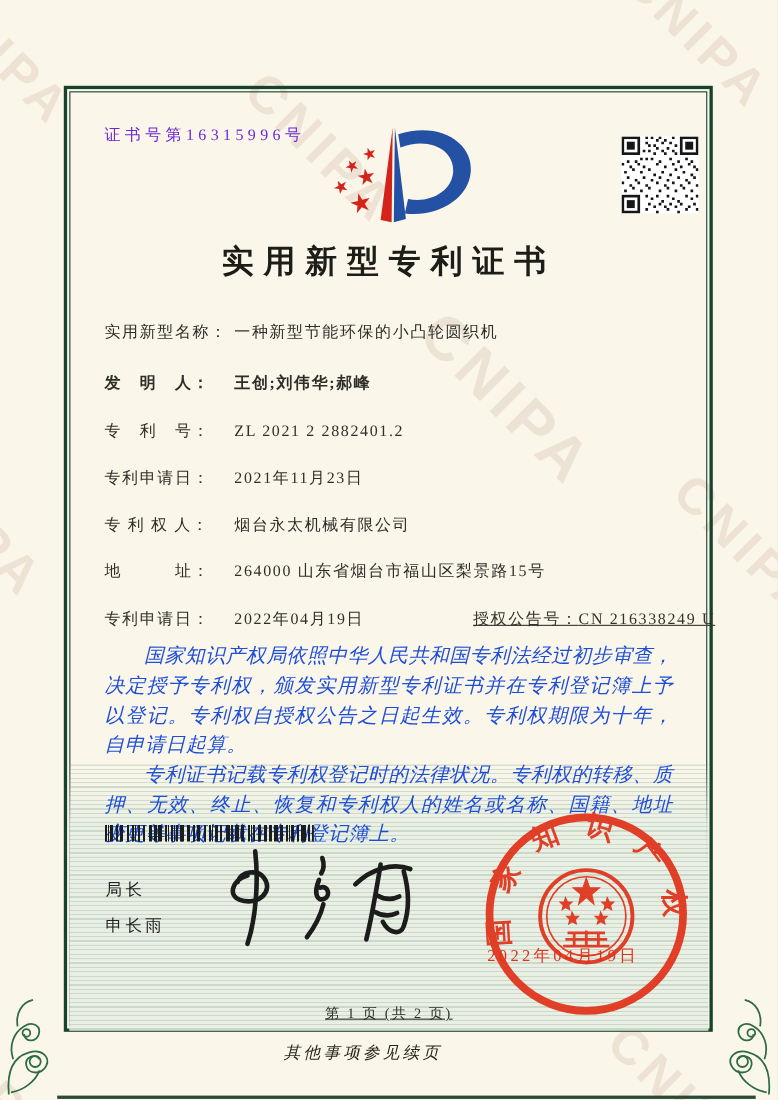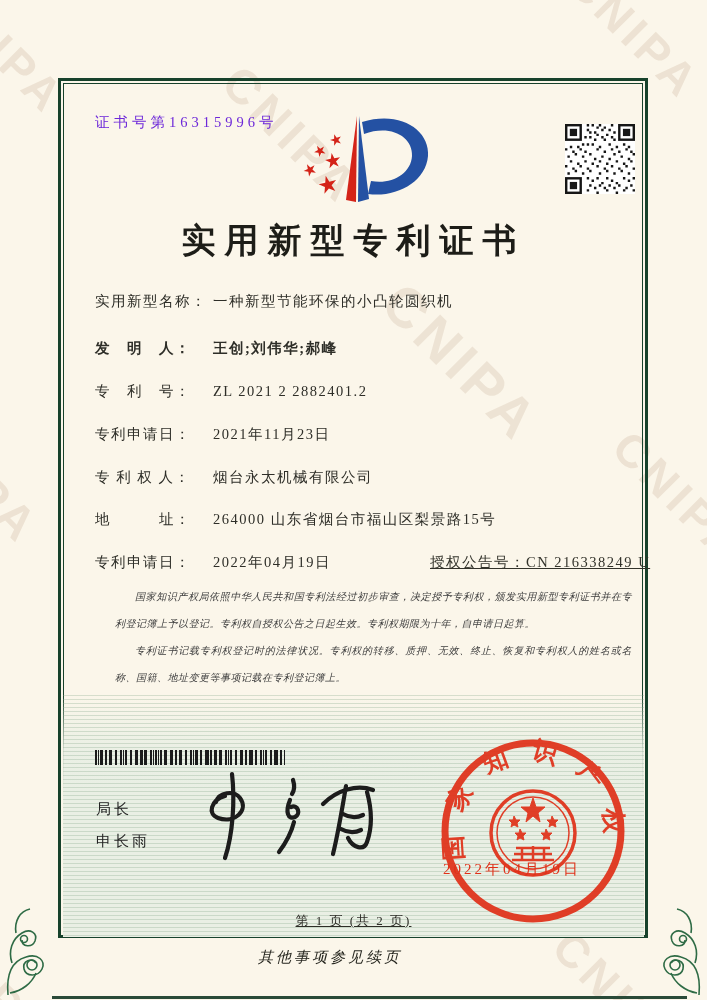--- a/index.html
+++ b/index.html
@@ -33,32 +33,32 @@
   }
   .ornament{position:absolute; bottom:2px; z-index:3;}
   .ornament.left{left:2px;}
   .ornament.right{right:2px; transform:scaleX(-1);}
   
   .cert-no{position:absolute; left:95px; top:113px; z-index:3;
            font-size:14.5px; letter-spacing:4px; color:#6d28d9;}
   .logo{position:absolute; left:272px; top:110px; z-index:3;}
   .qr{position:absolute; left:565px; top:124px; width:70px; height:70px; z-index:3; background:#fff;}
   .title{position:absolute; left:0; top:218px; width:100%; text-align:center; z-index:3;
-         font-size:34px; font-weight:600; letter-spacing:9px; color:#1d1d18;}
+         font-size:29px; font-weight:600; letter-spacing:9px; color:#1d1d18;}
   
   .fieldrow{position:absolute; left:95px; width:540px; z-index:3;
             font-size:14.5px; letter-spacing:1.5px; white-space:nowrap;}
   .fieldrow .lab{display:inline-block; min-width:118px; color:#2e2e28;}
   .fieldrow .val{color:#2e2e28;}
   .grant-no{position:absolute; left:430px; top:553px; z-index:3;
             font-size:14.5px; letter-spacing:1.5px; white-space:nowrap;text-decoration:underline;}
   
   .legal{position:absolute; left:95px; top:583px; width:517px; z-index:3;
-         font-size:10px; line-height:27px; font-style:italic; color:#404040;
-         letter-spacing:0.5px;margin-left:20px;}
+         font-size:18px; line-height:27px; font-style:italic; color:#1d4ed8;
+         letter-spacing:0.5px;}
   .legal p{margin:0; text-indent:2em; text-align:justify;}
   
   .barcode{position:absolute; left:95px; top:750px; width:190px; height:15px; z-index:3;
     background:
       repeating-linear-gradient(90deg,#1c1c1c 0 2px,rgba(0,0,0,0) 2px 5px),
       repeating-linear-gradient(90deg,#1c1c1c 0 1px,rgba(0,0,0,0) 1px 7px),
       repeating-linear-gradient(90deg,rgba(0,0,0,0) 0 3px,#1c1c1c 3px 4px,rgba(0,0,0,0) 4px 11px);}
   .signer-title{position:absolute; left:96px; top:800px; z-index:3;
     font-family:"Liberation Sans","DejaVu Sans",sans-serif; font-size:15px; letter-spacing:3px; color:#222;}
   .signer-name{position:absolute; left:96px; top:832px; z-index:3;

